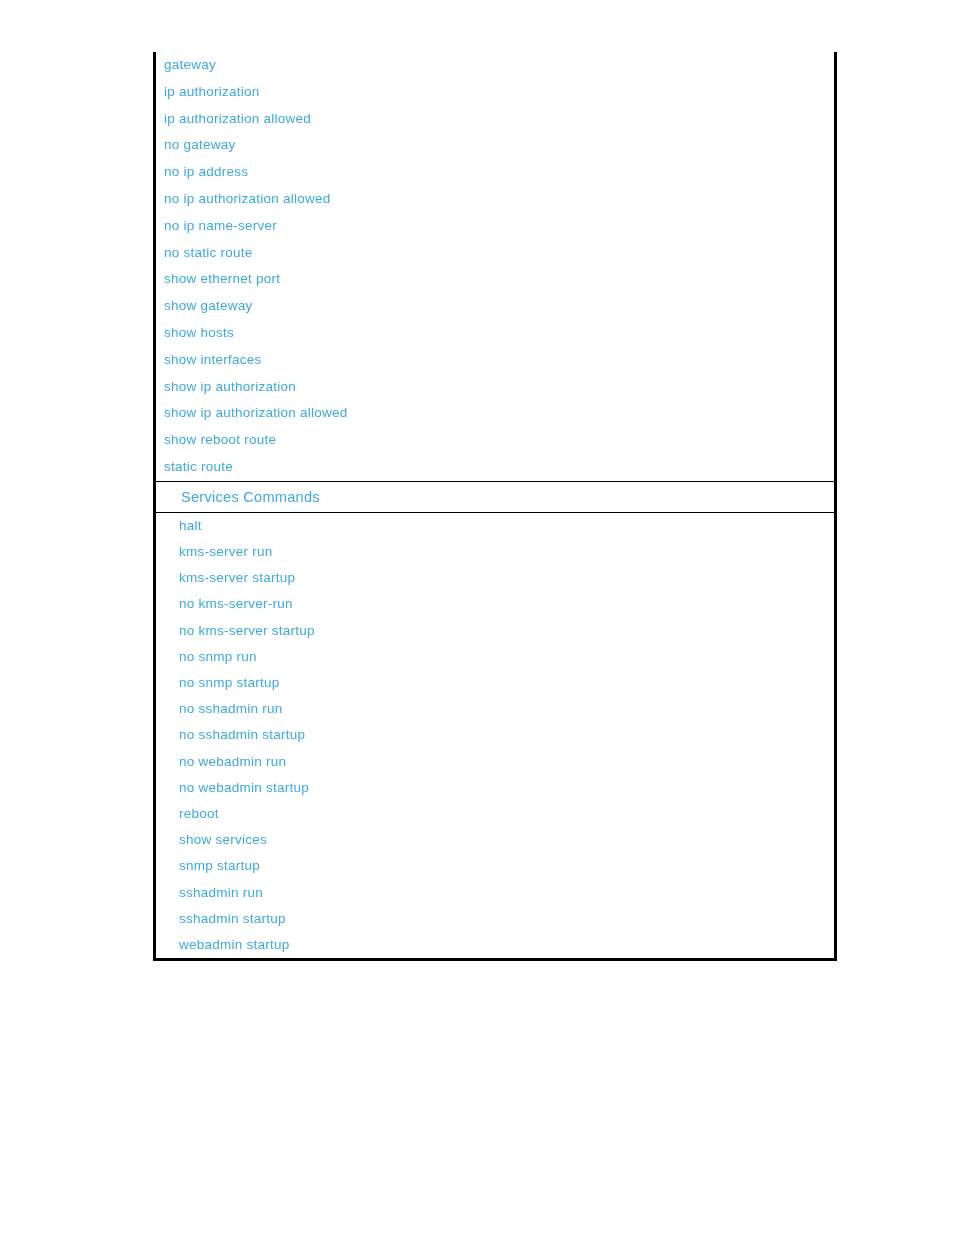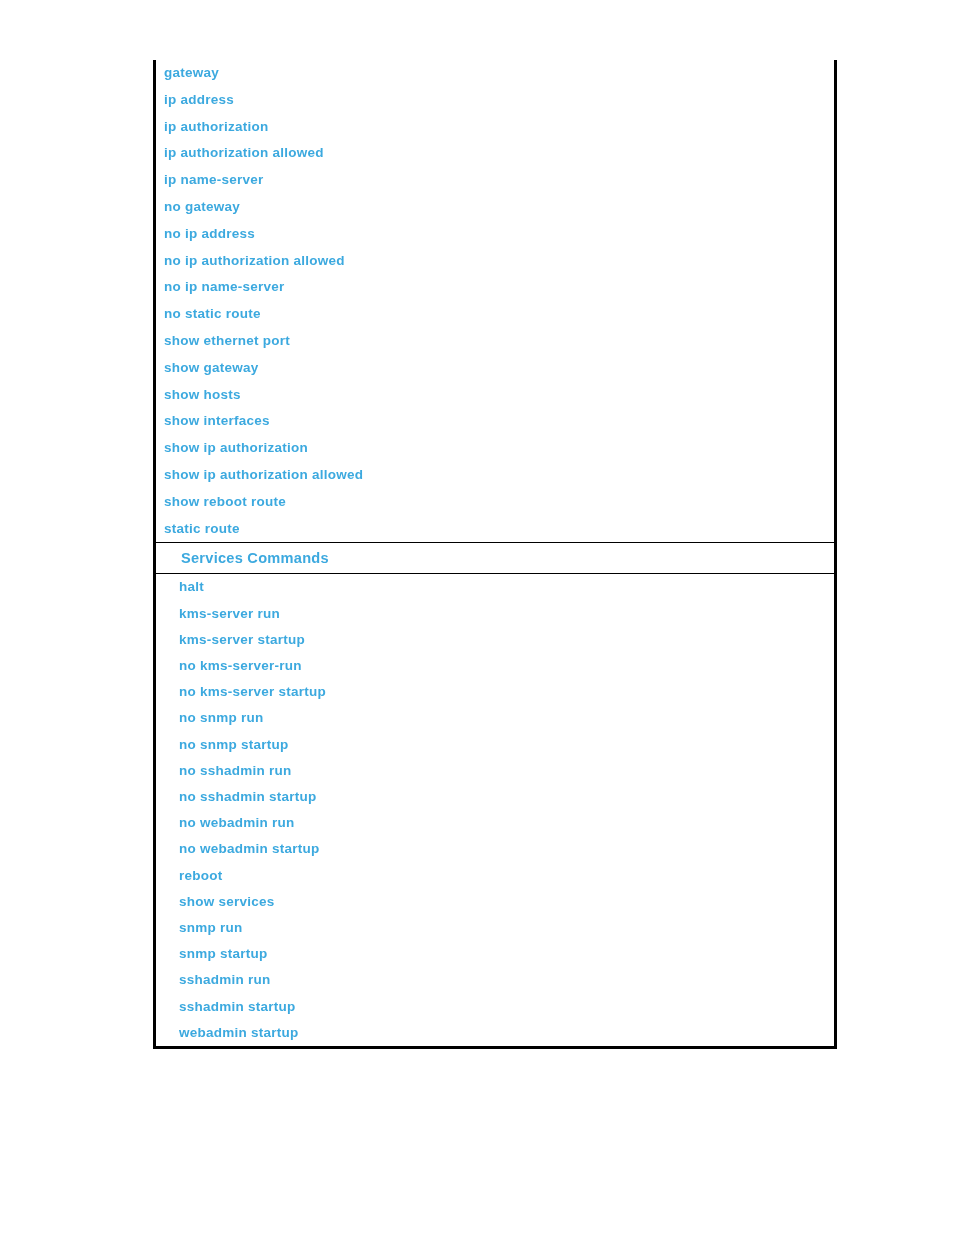--- a/index.html
+++ b/index.html
@@ -10,25 +10,24 @@
   body {
     width: 954px;
     height: 1235px;
     position: relative;
     font-family: "Liberation Sans", sans-serif;
     -webkit-font-smoothing: antialiased;
   }
 
   #page {
     position: absolute;
-    left: 0; top: 12px;
+    left: 0; top: 4px;
     width: 954px;
     height: 1087px;
     overflow: hidden;
-    font-weight: bold;
   }
 
   
   .cmd-table {
     position: absolute;
     left: 153px;
     top: 48px;
     width: 678px;
     border-left: 3px solid #000000;
     border-right: 3px solid #000000;
@@ -107,24 +106,22 @@
 </style>
 </head>
 <body>
 
 <div id="page">
 
   <div class="cmd-table">
 
     <div class="group">
       <div class="cmd-row">gateway</div>
-      <div class="cmd-row">ip address</div>
       <div class="cmd-row">ip authorization</div>
       <div class="cmd-row">ip authorization allowed</div>
-      <div class="cmd-row">ip name-server</div>
       <div class="cmd-row">no gateway</div>
       <div class="cmd-row">no ip address</div>
       <div class="cmd-row">no ip authorization allowed</div>
       <div class="cmd-row">no ip name-server</div>
       <div class="cmd-row">no static route</div>
       <div class="cmd-row">show ethernet port</div>
       <div class="cmd-row">show gateway</div>
       <div class="cmd-row">show hosts</div>
       <div class="cmd-row">show interfaces</div>
       <div class="cmd-row">show ip authorization</div>
@@ -144,21 +141,20 @@
       <div class="cmd-row">no kms-server-run</div>
       <div class="cmd-row">no kms-server startup</div>
       <div class="cmd-row">no snmp run</div>
       <div class="cmd-row">no snmp startup</div>
       <div class="cmd-row">no sshadmin run</div>
       <div class="cmd-row">no sshadmin startup</div>
       <div class="cmd-row">no webadmin run</div>
       <div class="cmd-row">no webadmin startup</div>
       <div class="cmd-row">reboot</div>
       <div class="cmd-row">show services</div>
-      <div class="cmd-row">snmp run</div>
       <div class="cmd-row">snmp startup</div>
       <div class="cmd-row">sshadmin run</div>
       <div class="cmd-row">sshadmin startup</div>
       <div class="cmd-row">webadmin startup</div>
     </div>
 
   </div>
 
 
 </div>

